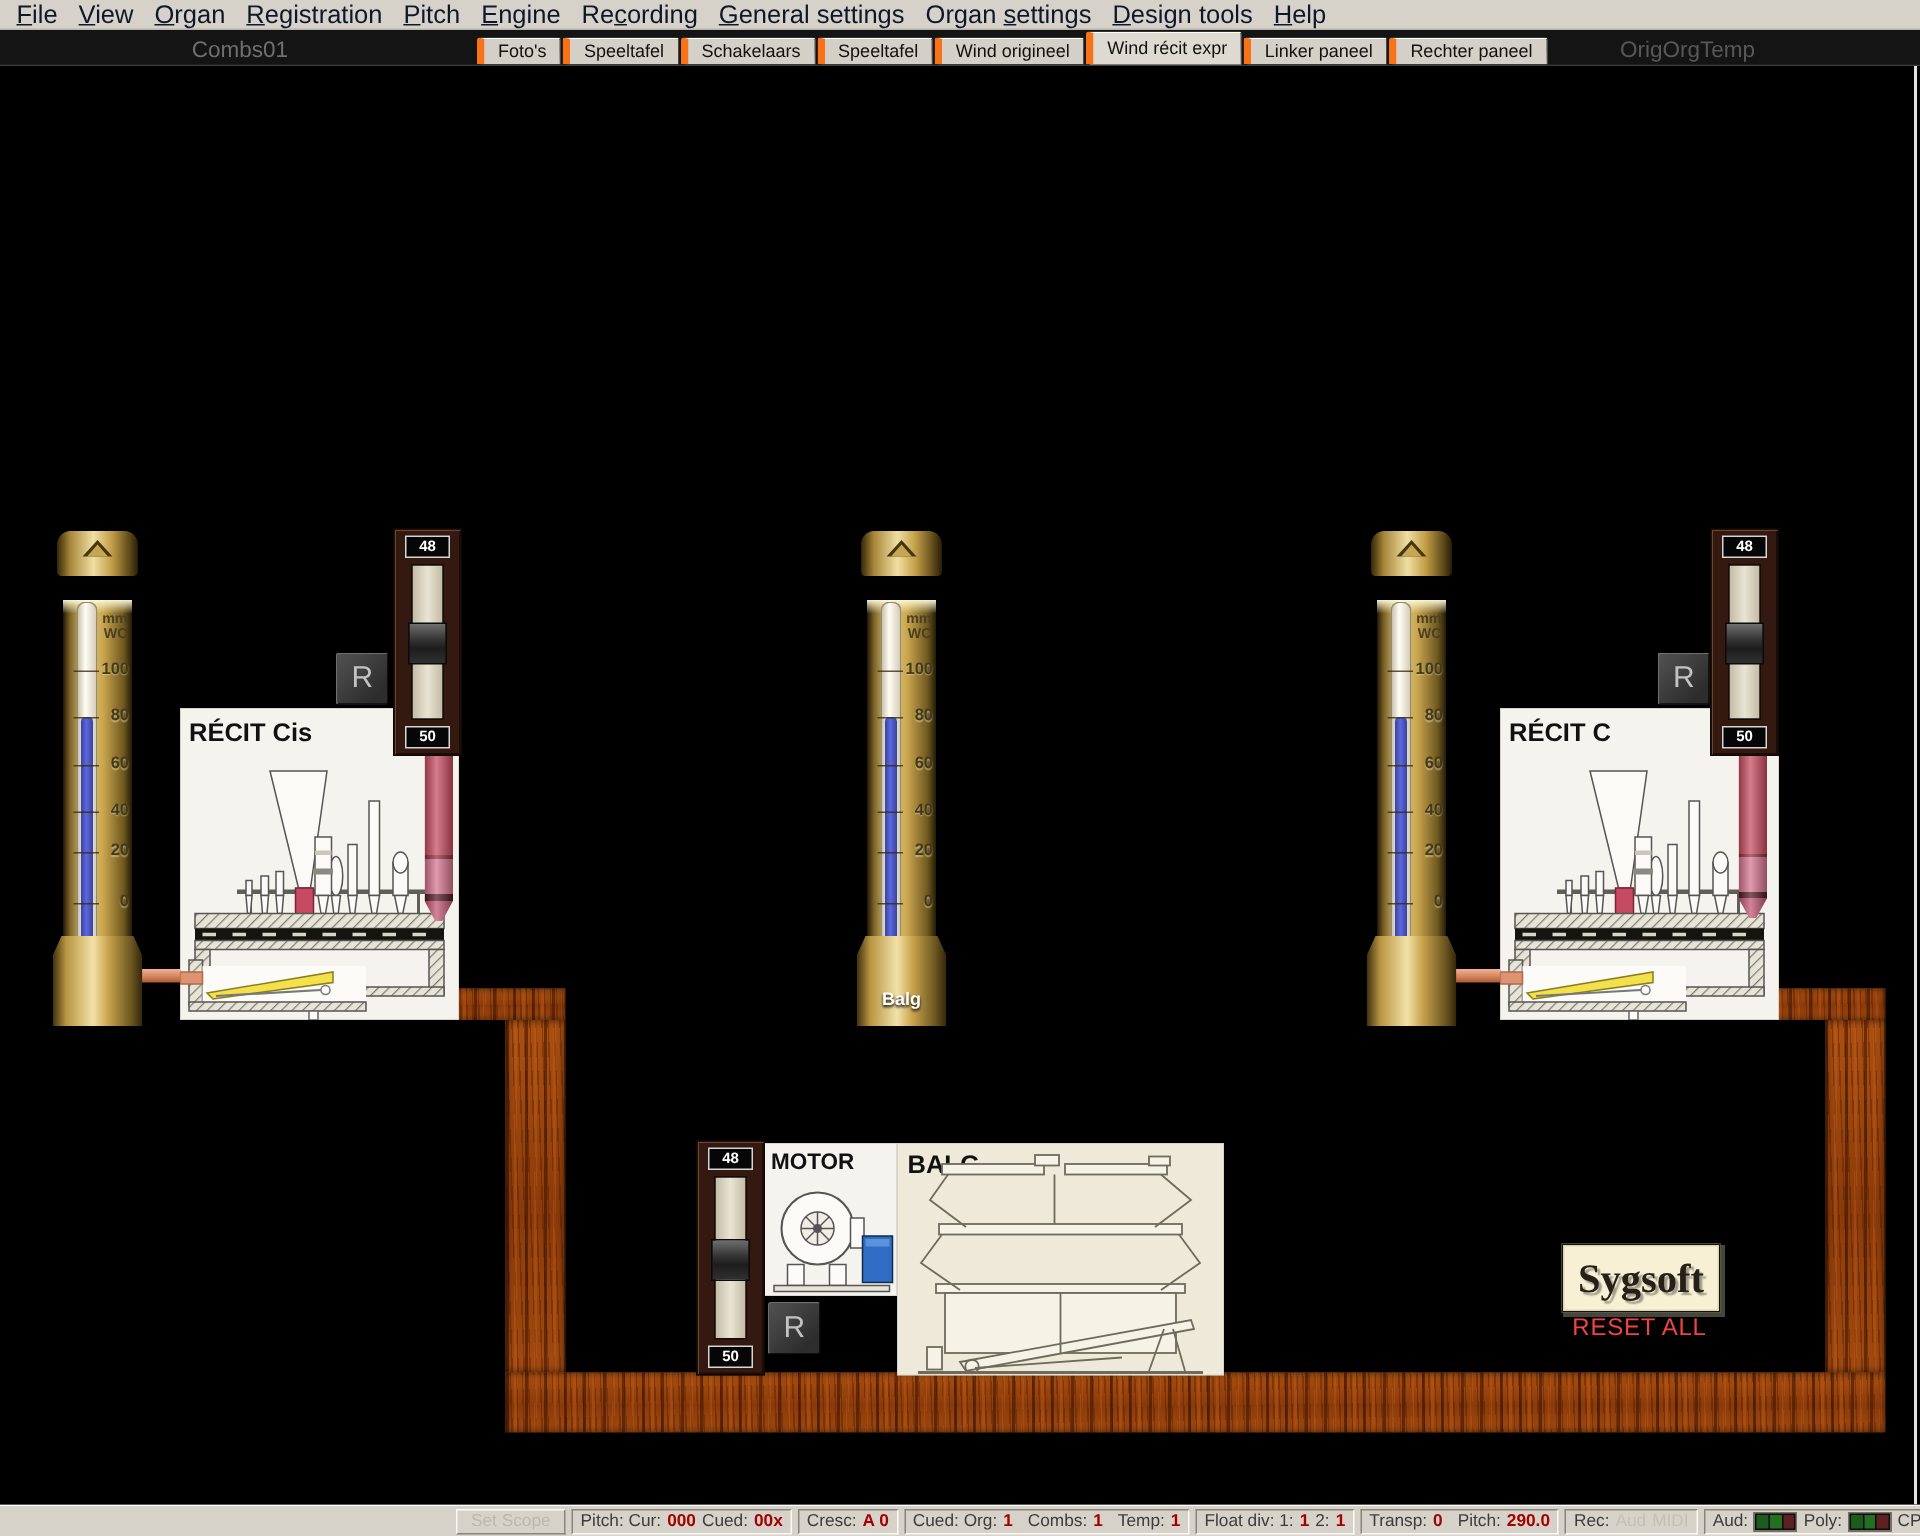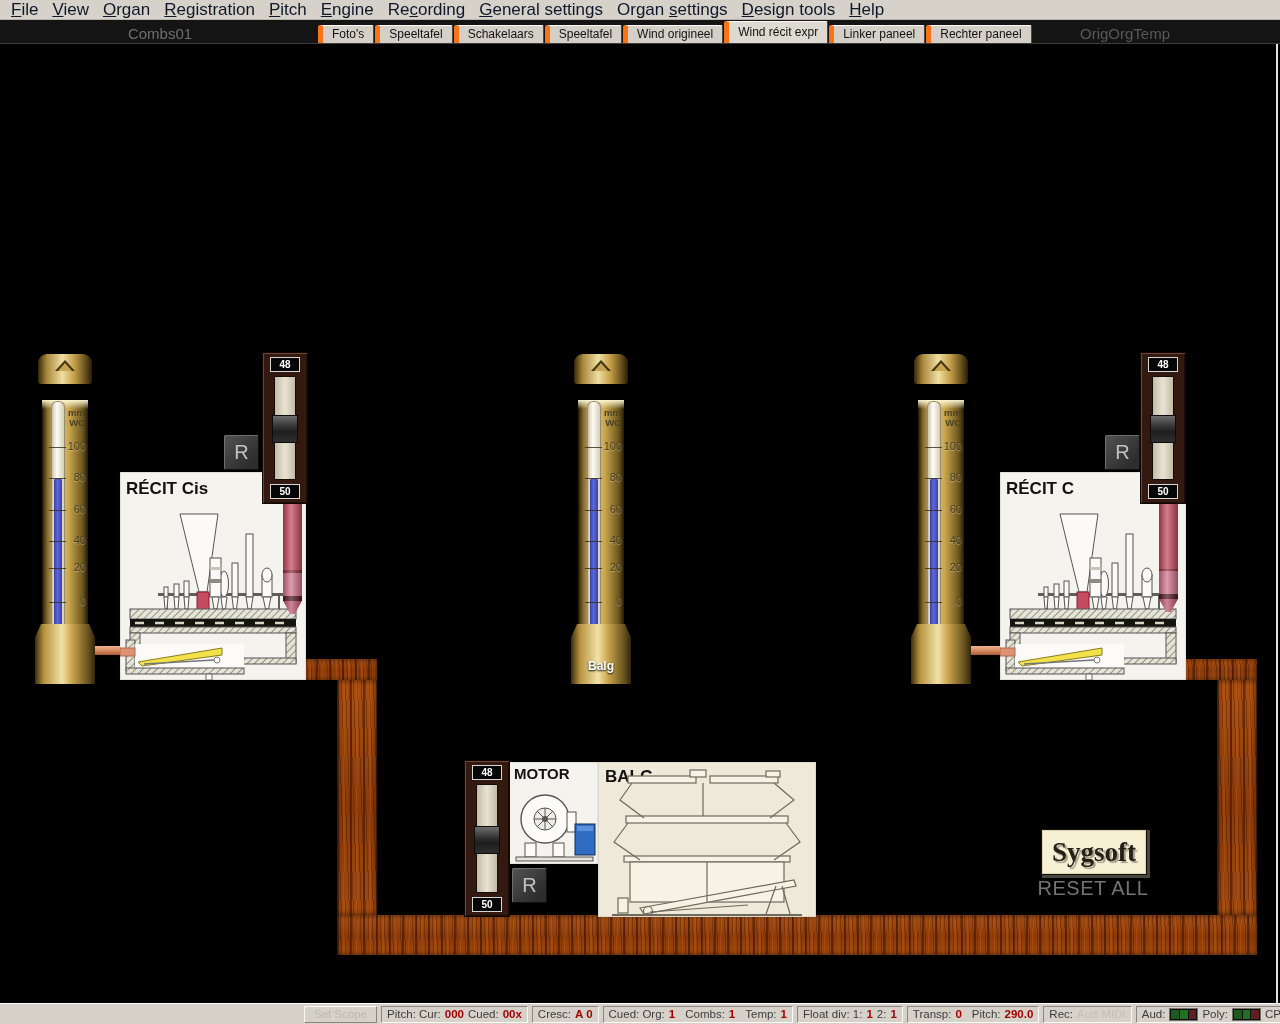--- a/index.html
+++ b/index.html
@@ -47,21 +47,21 @@
   .mano-body{position:absolute;top:30px;left:7px;right:7px;bottom:60px;
     background:linear-gradient(90deg,#1f1704,#7c6226 10%,#e2cd8c 32%,#caa64e 58%,#6e5820 88%,#241c06);margin-top:16px;}
   .mano-body:before{content:"";position:absolute;top:0;left:0;right:0;height:9px;
     background:linear-gradient(180deg,rgba(255,250,215,.95),rgba(255,250,215,0));}
   .mano-tube{position:absolute;left:9px;top:1px;bottom:-8px;width:12px;
     background:linear-gradient(90deg,#c9c2ae,#fffdf4 40%,#d4cdba);
     border:1px solid #948c70;border-bottom:none;border-radius:6px 6px 0 0;}
   .mano-fill{position:absolute;left:2px;right:2px;bottom:0;top:33%;border-radius:3px 3px 0 0;
     background:linear-gradient(90deg,#3942a2,#5c68dc 45%,#3942a2);}
   .tick{position:absolute;left:7px;width:17px;height:1px;background:rgba(55,44,18,.8);}
-  .mnum{position:absolute;right:2px;font-size:11px;font-weight:normal;color:#43391b;text-shadow:0 1px 1px rgba(255,240,190,.45);text-align:center;}
+  .mnum{position:absolute;right:2px;font-size:11px;font-weight:bold;color:#43391b;text-shadow:0 1px 1px rgba(255,240,190,.45);text-align:center;}
   .mano-unit{position:absolute;right:3px;top:8px;font-size:9.5px;font-weight:bold;color:#4a4022;line-height:10px;text-align:right;}
   .mano-base{position:absolute;bottom:0;width:60px;height:60px;
     background:linear-gradient(90deg,#3c2e0e,#b89440 15%,#f2e2a8 45%,#c9a44c 62%,#6a5420 88%,#32260a);
     clip-path:polygon(10% 0,90% 0,100% 22%,100% 100%,0 100%,0 22%);}
   .mano-base-label{position:absolute;bottom:11px;width:100%;text-align:center;color:#fff;font-size:12px;font-weight:bold;text-shadow:0 1px 2px #000;}
 
   
   .wslider{position:absolute;width:46px;z-index:4;background:#33190f;border:1px solid #100704;
     box-shadow:inset 1px 1px 0 #6b4632,inset -1px -1px 0 #1a0c06;
     display:flex;flex-direction:column;align-items:center;padding:4px 0;box-sizing:border-box;}
@@ -86,21 +86,21 @@
       linear-gradient(180deg,#c64a60 0 61%,#8c2c3c 61% 63%,#d4748e 63% 84%,#4e1820 84% 88%,#bf556f 88% 100%);}
 
   .panel-svg{position:absolute;z-index:2;}
 
   
   .logo{position:absolute;left:1041px;top:785px;width:104px;height:44px;z-index:3;
     background:#f7f0d4;border:1px solid #14110a;box-shadow:2px 2px 0 1px #46463e,inset 0 0 0 1px #dcd3b2;
     display:flex;align-items:center;justify-content:center;}
   .logo span{font-family:"Liberation Serif",serif;font-weight:bold;font-size:27px;color:#262019;text-shadow:2px 2px 1px #a19c8a;}
   .resetall{position:absolute;left:1036px;top:833px;width:114px;text-align:center;z-index:3;
-    font-size:20px;color:#737373;letter-spacing:.5px;cursor:default;}
+    font-size:16px;color:#ef4444;letter-spacing:.5px;cursor:default;}
 
   
   .statusbar{height:21px;background:#d6d2ca;border-top:1px solid #fdfdfa;flex:0 0 auto;
     display:flex;align-items:center;gap:4px;padding:0 2px;box-sizing:border-box;font-size:11.5px;}
   .seg{height:17px;display:flex;align-items:center;gap:4px;padding:0 5px;white-space:nowrap;box-sizing:border-box;
     border:1px solid;border-color:#8a867e #fbfaf7 #fbfaf7 #8a867e;}
   .seg .lbl{color:#3c3c3c;}
   .seg .val{color:#a40000;font-weight:bold;}
   .seg .sp{margin-left:6px;}
   .btn-disabled{border-color:#fbfaf7 #8a867e #8a867e #fbfaf7;color:#bdb8ad;margin-left:302px;padding:0 9px;}

